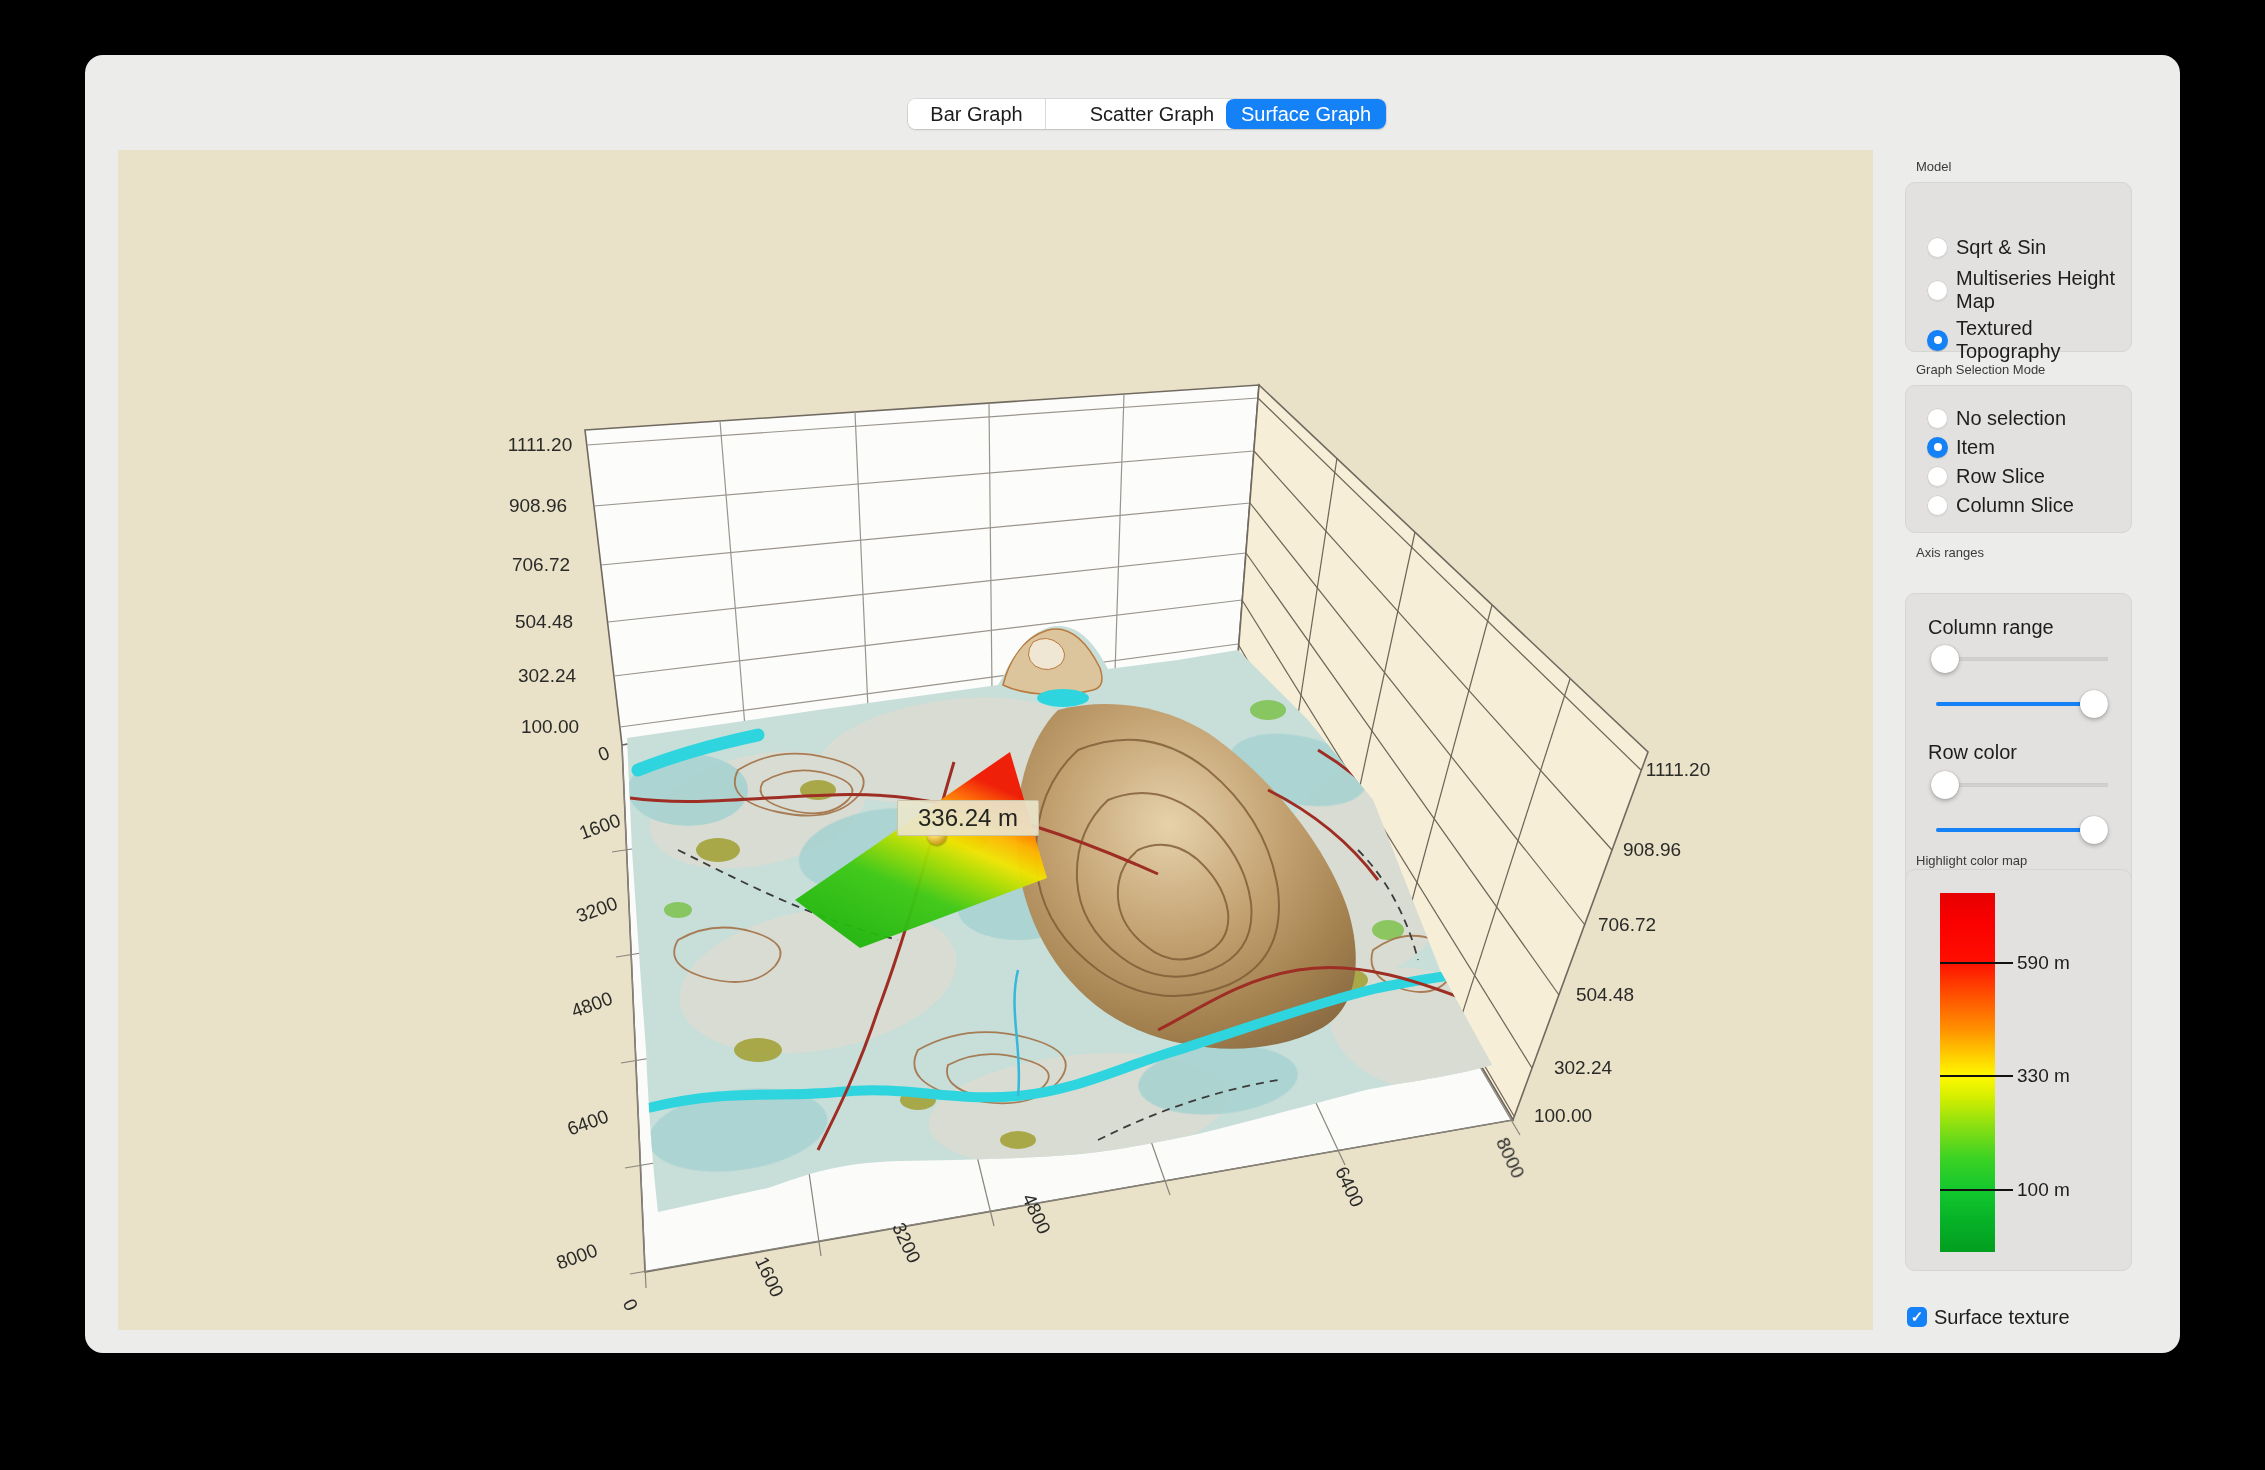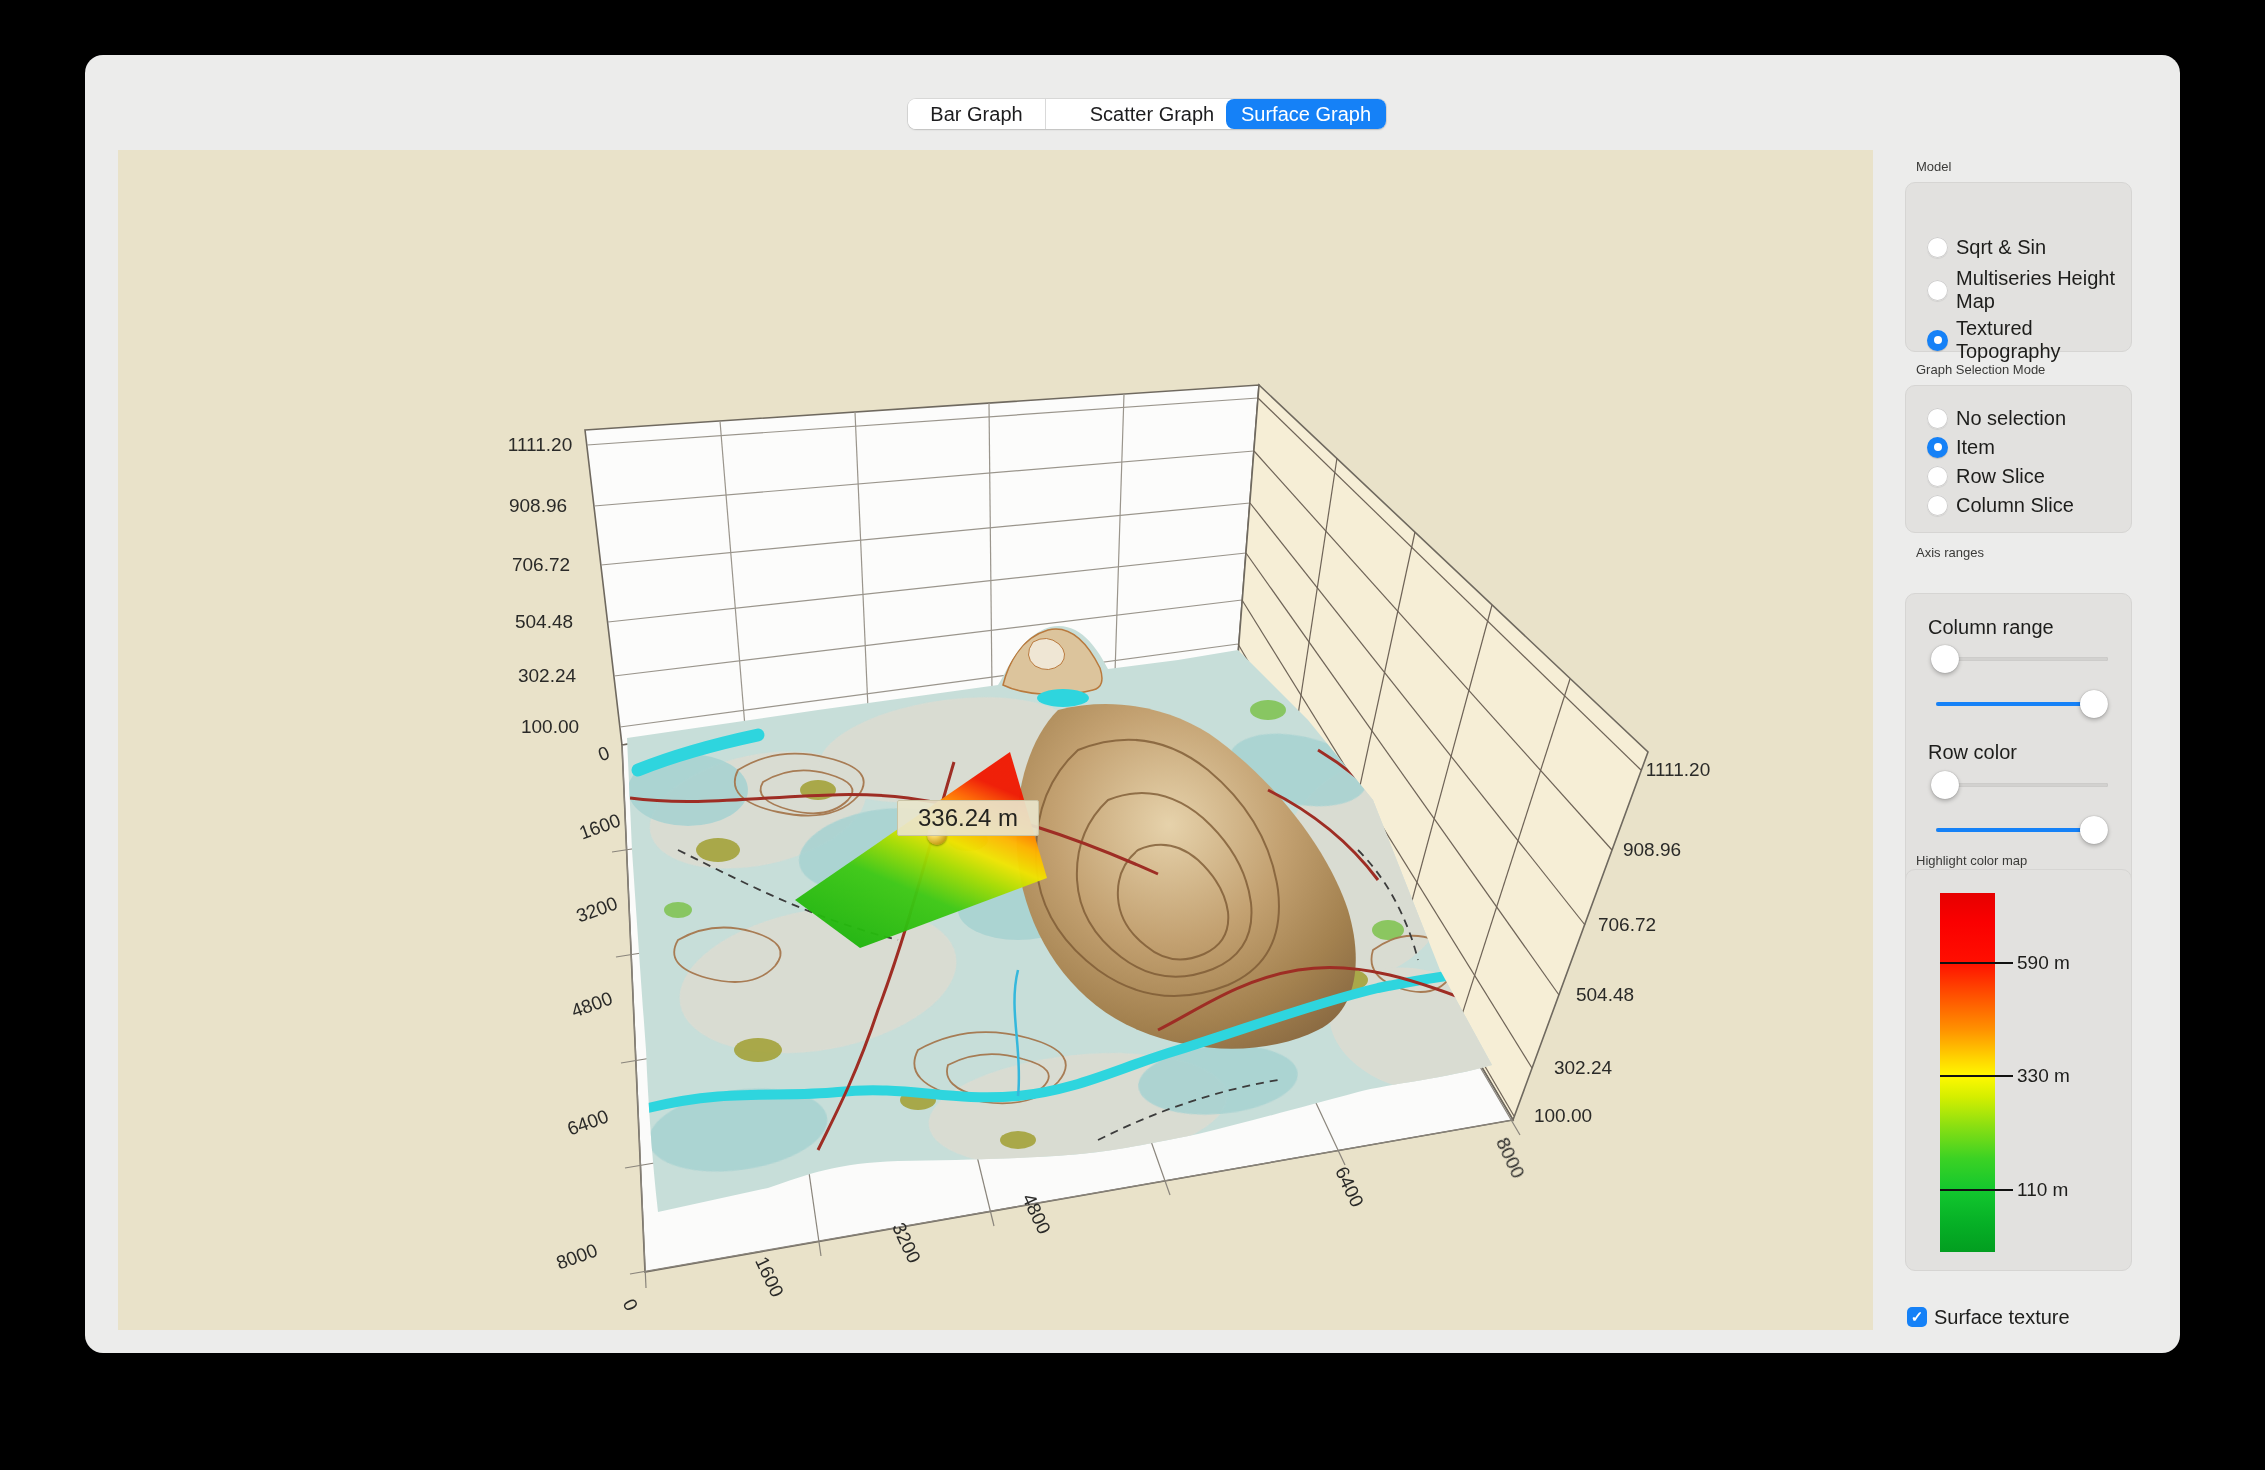--- a/index.html
+++ b/index.html
@@ -297,18 +297,18 @@
     </div>
 
     <div class="sec-label" style="top:698px;">Highlight color map</div>
     <div class="gbox" style="top:714px;height:402px;"></div>
     <div id="legend-bar"></div>
     <div class="legend-line" style="top:807px;"></div>
     <div class="legend-line" style="top:920px;"></div>
     <div class="legend-line" style="top:1034px;"></div>
     <div class="legend-text" style="top:797px;">590 m</div>
     <div class="legend-text" style="top:910px;">330 m</div>
-    <div class="legend-text" style="top:1024px;">110 m</div>
+    <div class="legend-text" style="top:1024px;">100 m</div>
 
     <div id="checkbox">✓</div>
     <div id="checkbox-label">Surface texture</div>
   </div>
 </div>
 
 </body></html>

